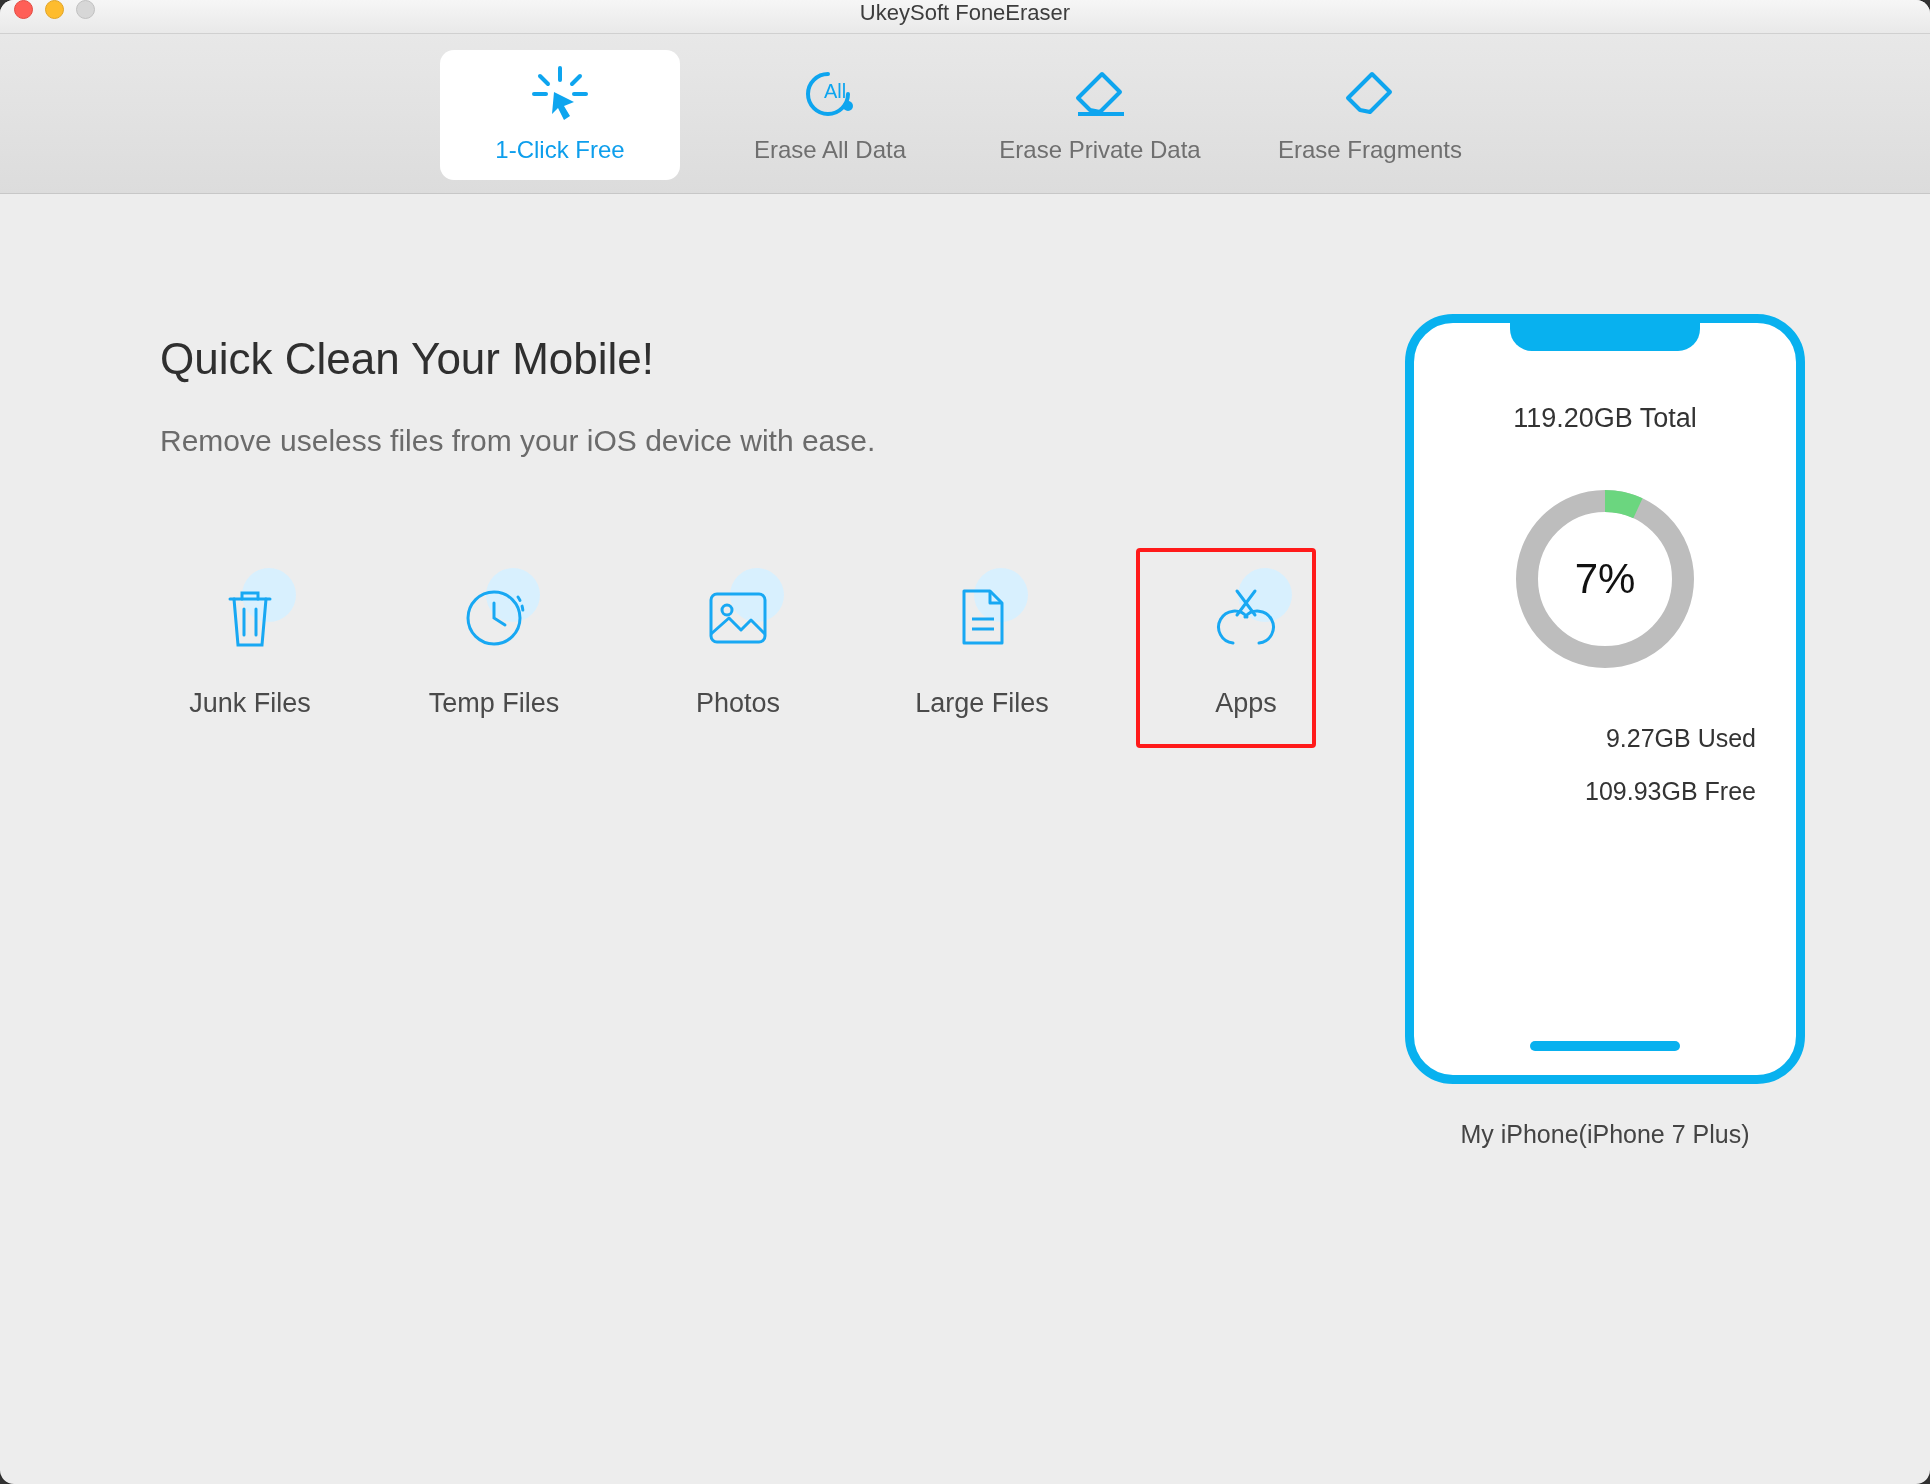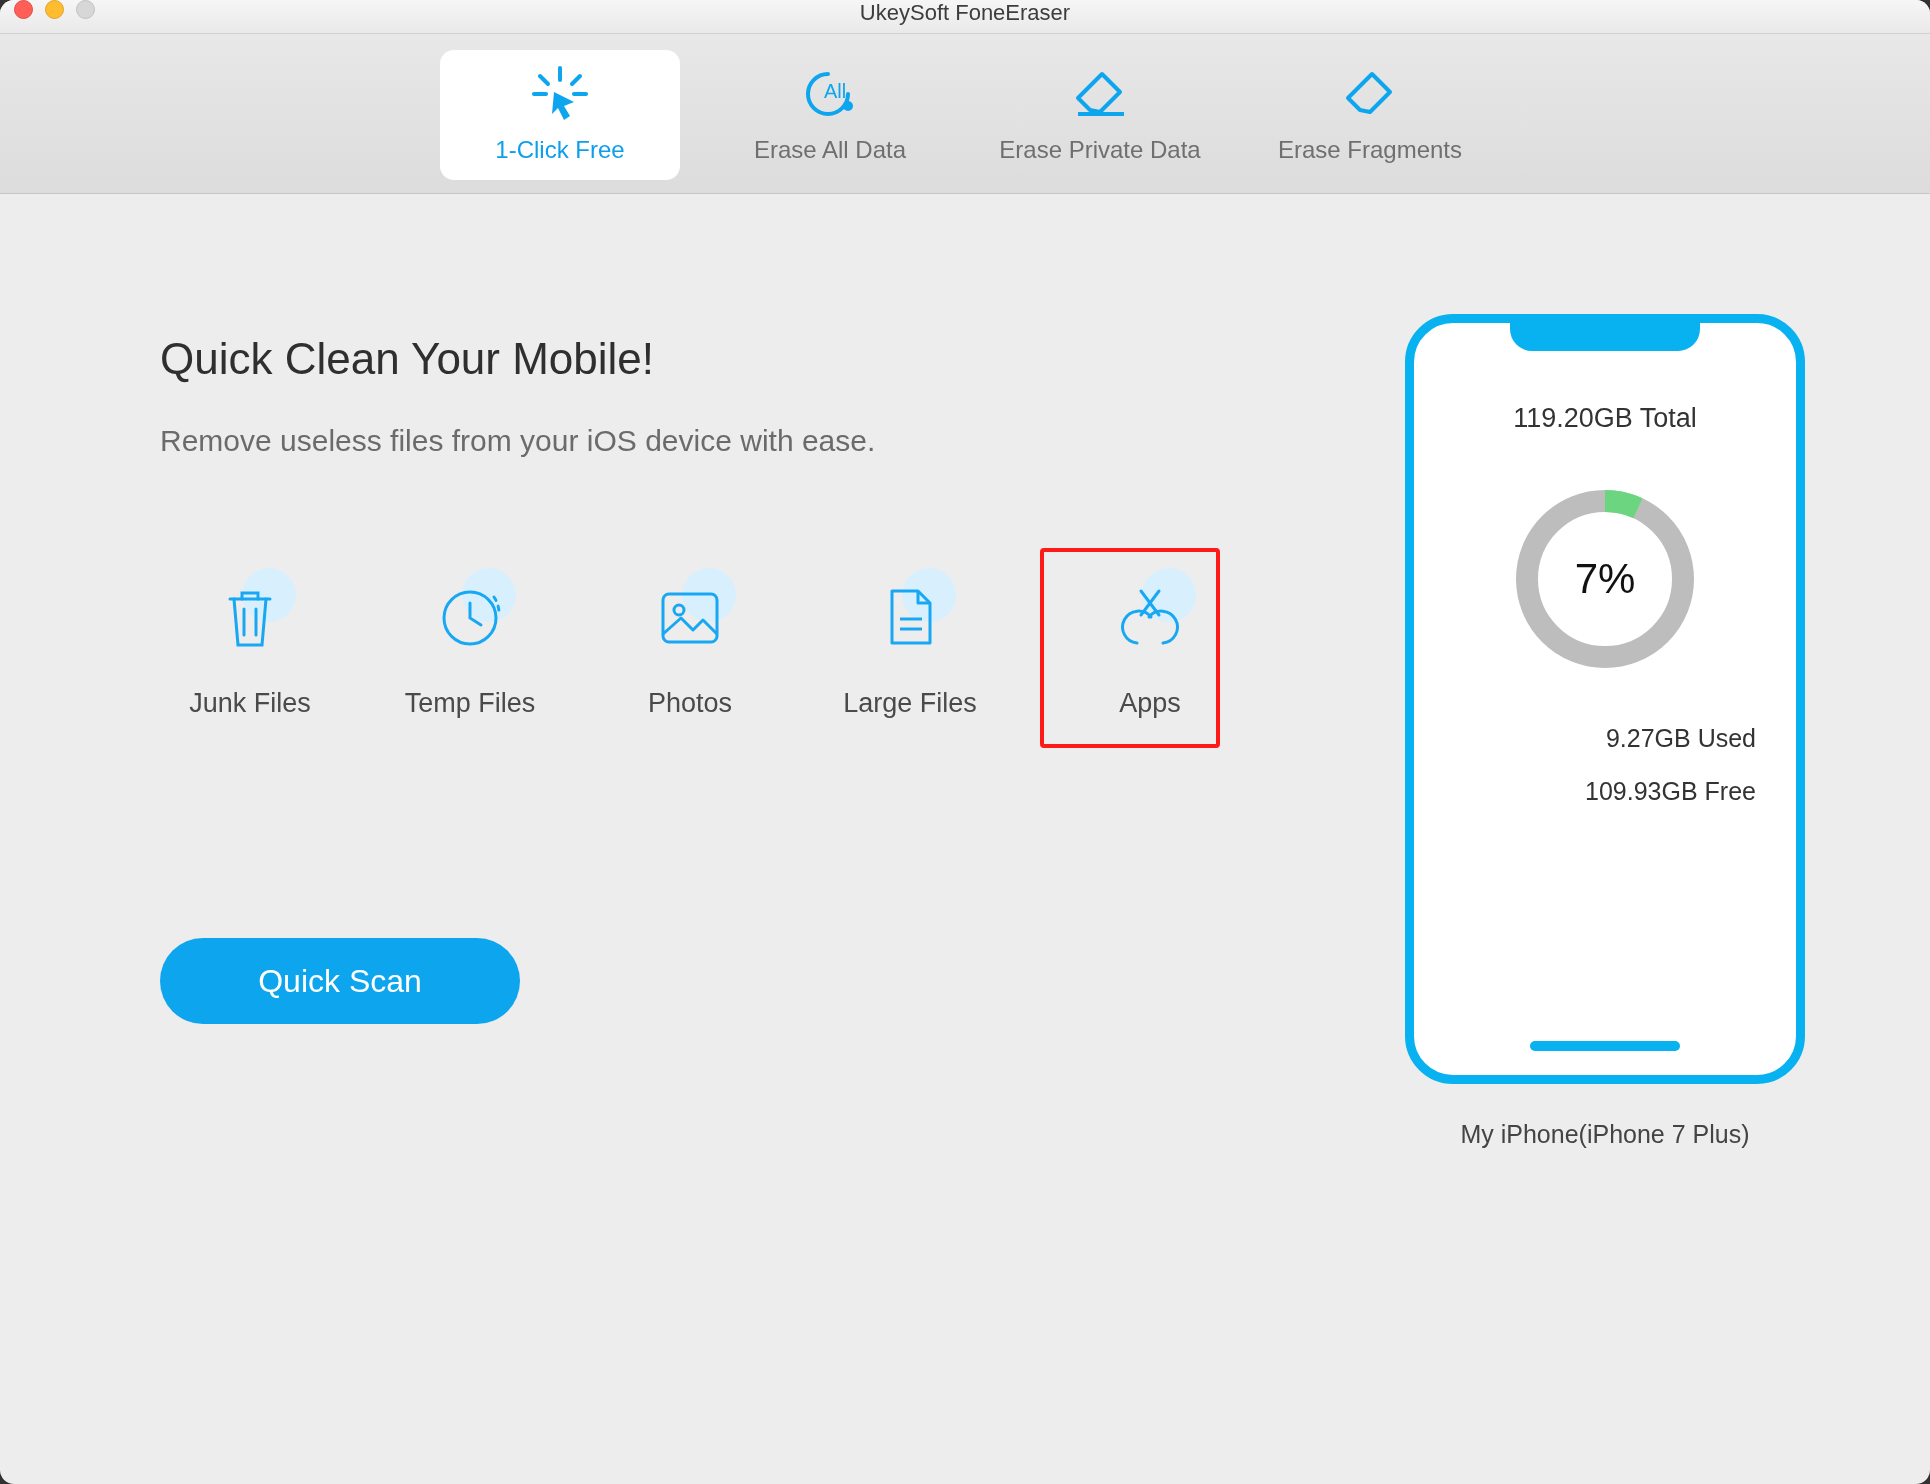--- a/index.html
+++ b/index.html
@@ -83,21 +83,21 @@
     display:flex;
     flex-direction:column;
     margin-top:20px;
   }
   .headline { font-size:44px; color:#2f2f2f; font-weight:500; }
   .subhead  { margin-top:40px; font-size:30px; color:#6b6b6b; }
 
   .cats {
     margin-top:90px;
     display:flex;
-    gap:40px;
+    gap:64px;
   }
   .cat {
     width:180px;
     height:200px;
     display:flex;
     flex-direction:column;
     align-items:center;
     justify-content:center;
     gap:30px;
     border:4px solid transparent;
@@ -321,21 +321,20 @@
                   <path d="M48 56 A16 16 0 1 0 34 30"></path>
                   <line x1="26" y1="4" x2="44" y2="28"></line>
                   <line x1="44" y1="4" x2="26" y2="28"></line>
                 </g>
               </svg>
           </span>
           <span class="cat-label">Apps</span>
         </div>
       </div>
 
-      <button class="scan-btn">Quick Scan</button>
     </div>
 
     <div class="right">
       <div class="phone">
         <div class="notch"></div>
         <div class="ptotal">119.20GB Total</div>
         <div class="ring-wrap">
           <svg width="190" height="190" viewBox="0 0 190 190">
             <circle cx="95" cy="95" r="78" fill="none" stroke="#bdbdbd" stroke-width="22"></circle>
             <circle cx="95" cy="95" r="78" fill="none" stroke="#6bd67f" stroke-width="22" stroke-dasharray="34 456" stroke-linecap="butt"></circle>

